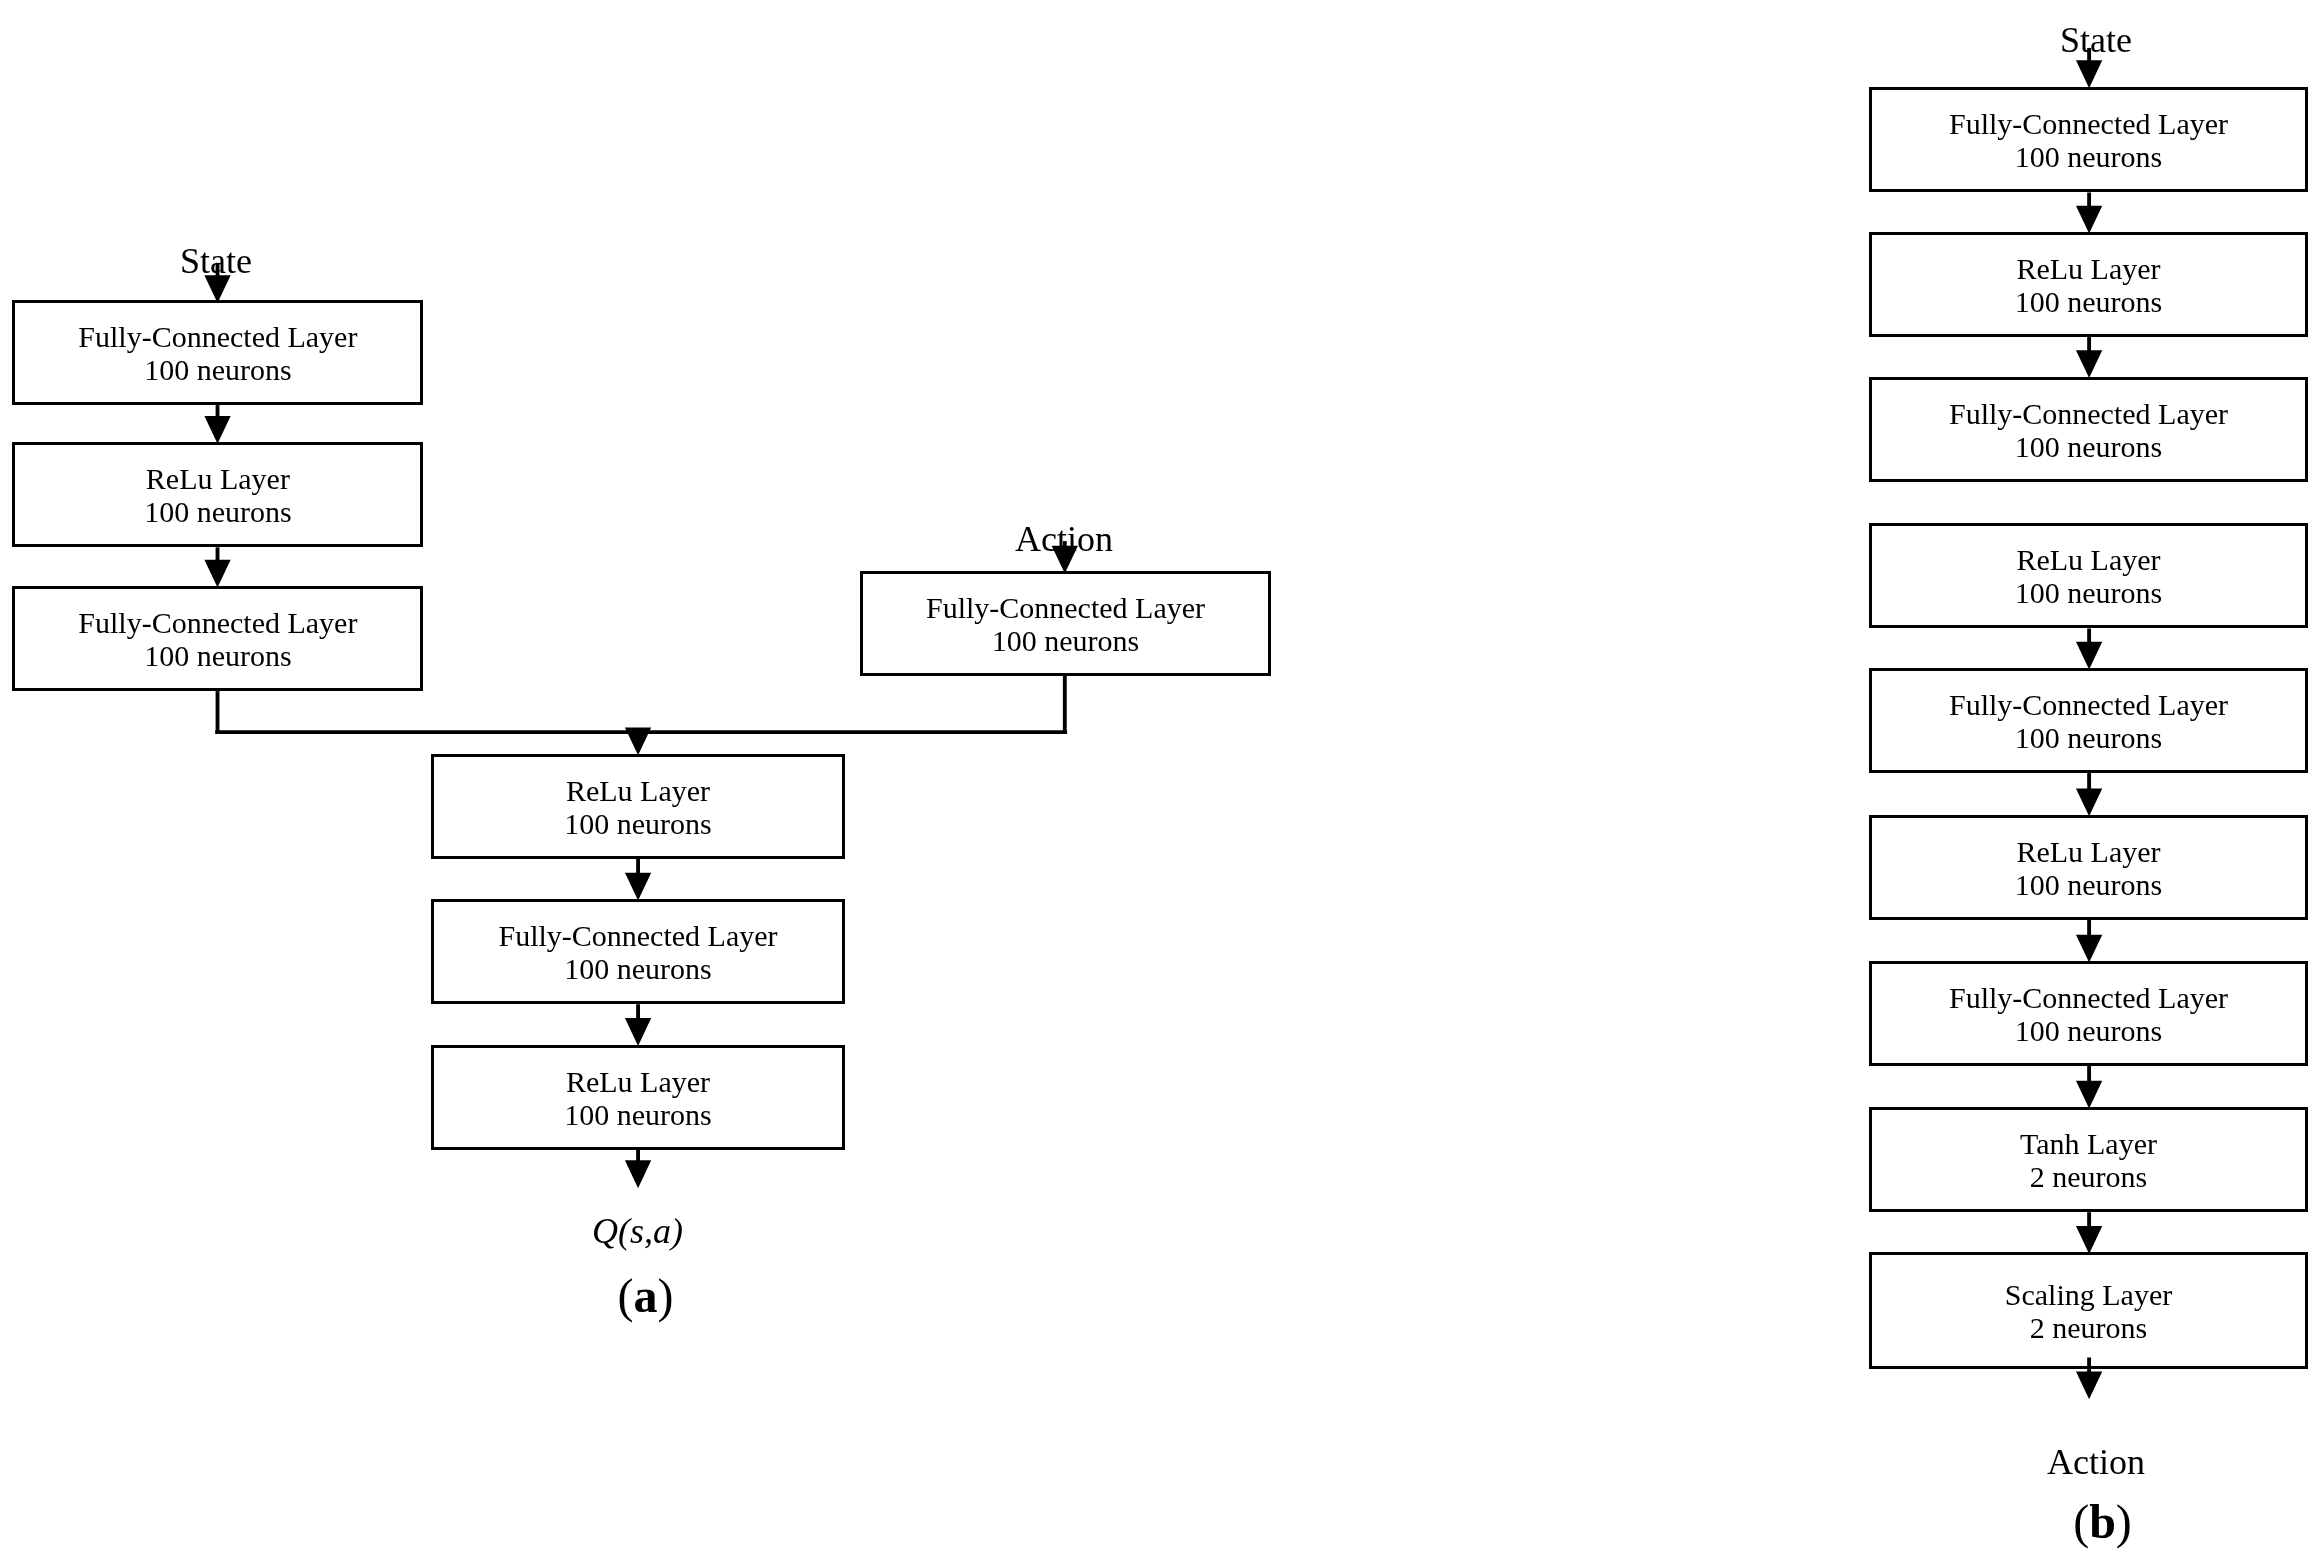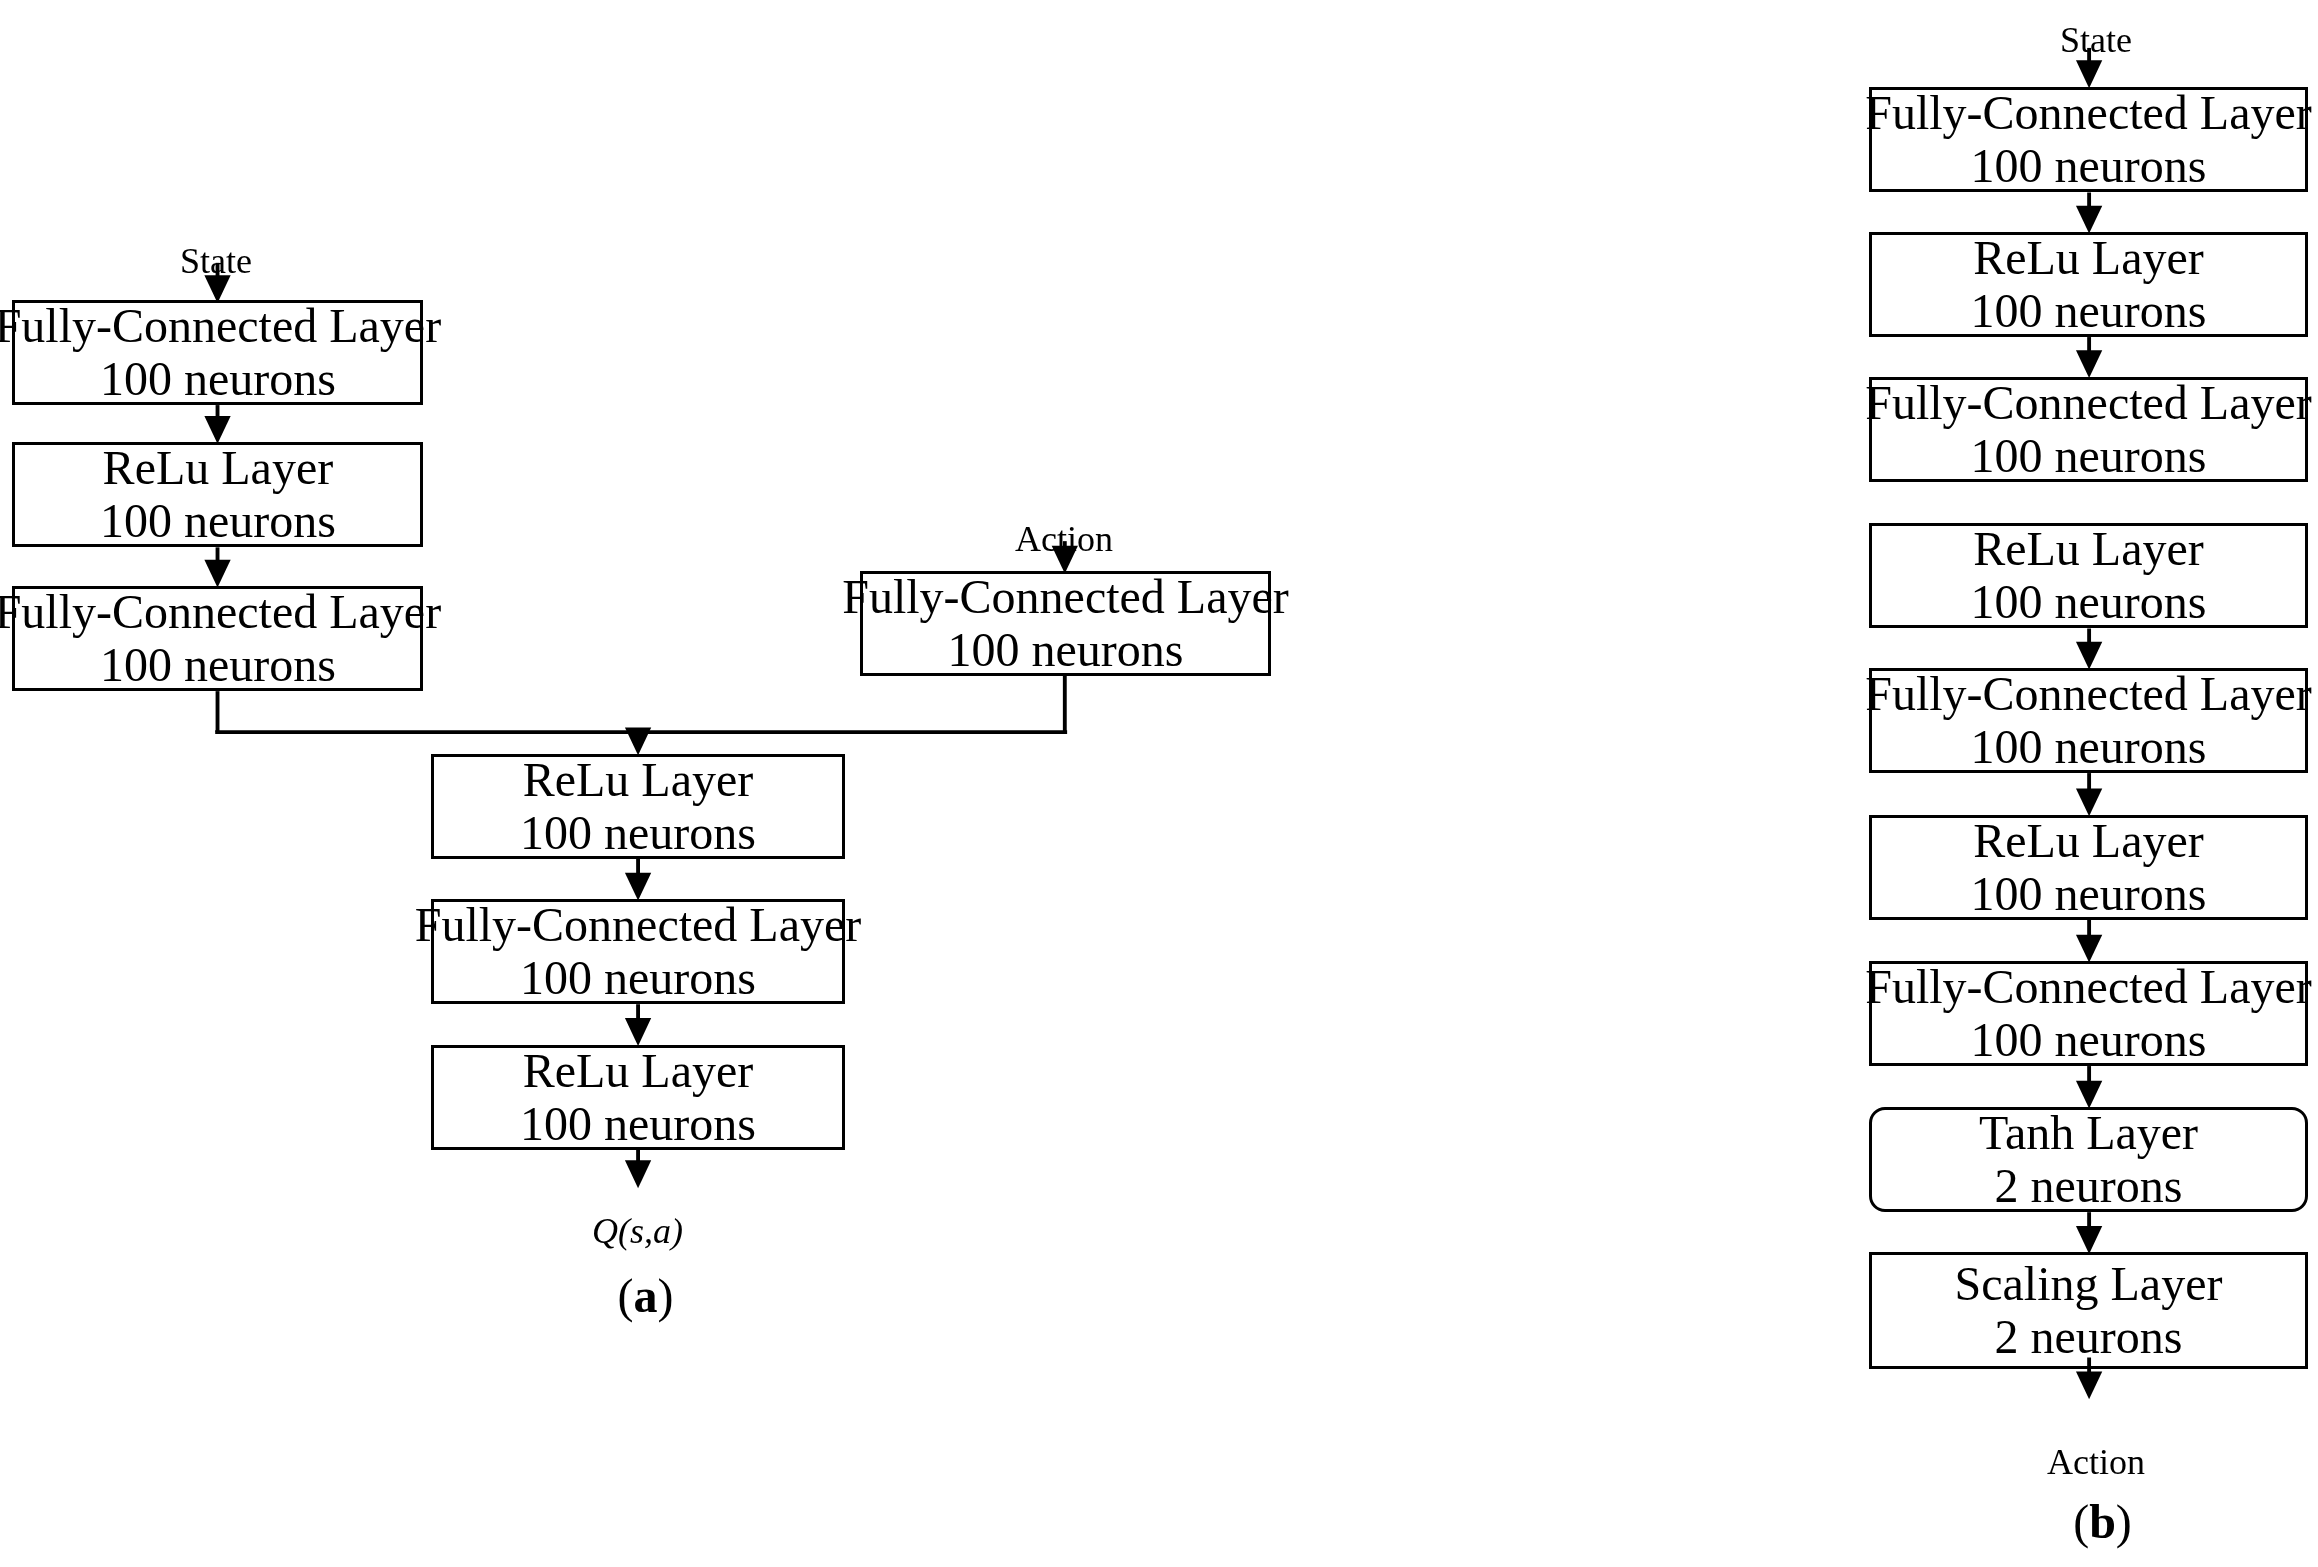--- a/index.html
+++ b/index.html
@@ -28,21 +28,21 @@
     background: #ffffff;
     display: flex;
     flex-direction: column;
     align-items: center;
     justify-content: center;
     line-height: 1.10;
   }
   .node .ln {
     display: block;
     white-space: nowrap;
-    font-size: 48px;
+    font-size: 30px;
     letter-spacing: 0px;
   }
   .free-label {
     position: absolute;
     white-space: nowrap;
     font-size: 36px;
     line-height: 1;
     text-align: center;
     margin-top: 20px;
   }
@@ -154,21 +154,21 @@
   <div class="node" style="left: 1869px; top: 815px; width: 439px; height: 105px;">
     <span class="ln">ReLu Layer</span>
     <span class="ln">100 neurons</span>
   </div>
 
   <div class="node" style="left: 1869px; top: 961px; width: 439px; height: 105px;">
     <span class="ln">Fully-Connected Layer</span>
     <span class="ln">100 neurons</span>
   </div>
 
-  <div class="node" style="left: 1869px; top: 1107px; width: 439px; height: 105px; border-radius: 16px;">
+  <div class="node" style="left: 1869px; top: 1107px; width: 439px; height: 105px;">
     <span class="ln">Tanh Layer</span>
     <span class="ln">2 neurons</span>
   </div>
 
   <div class="node" style="left: 1869px; top: 1252px; width: 439px; height: 117px;">
     <span class="ln">Scaling Layer</span>
     <span class="ln">2 neurons</span>
   </div>
 
   <div class="free-label" style="left: 1988px; top: 1424px; width: 216px;">Action</div>

